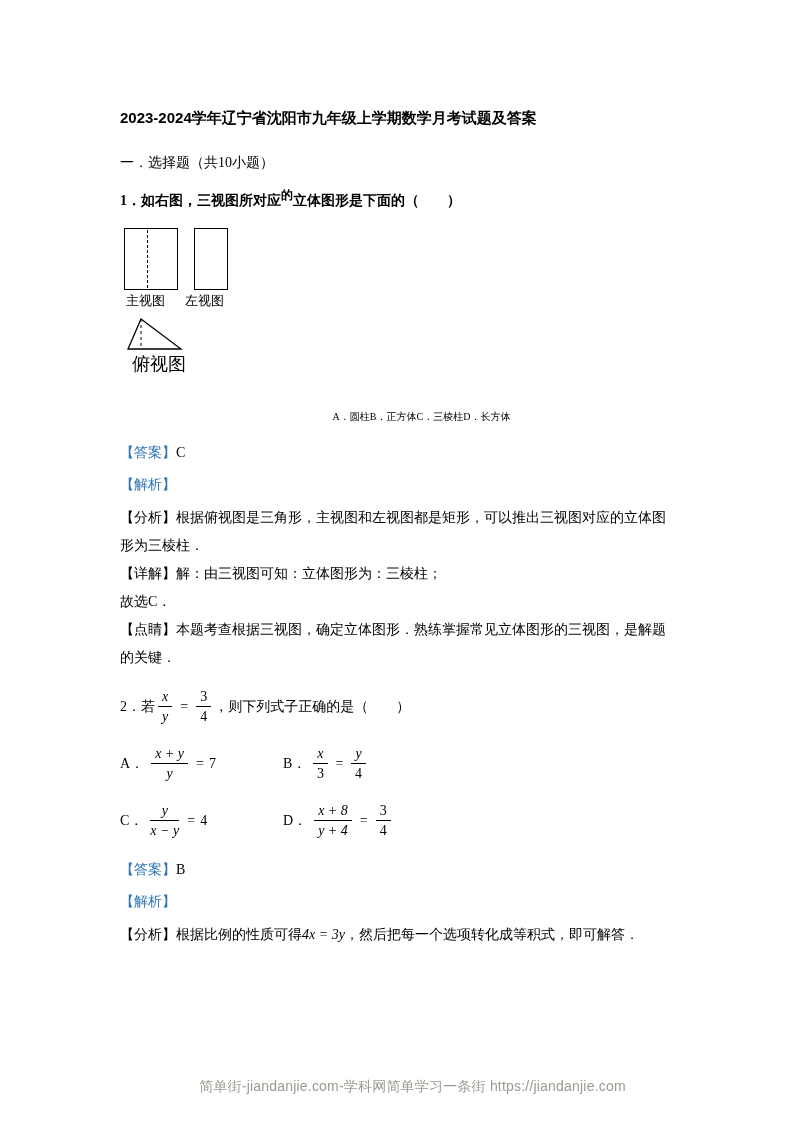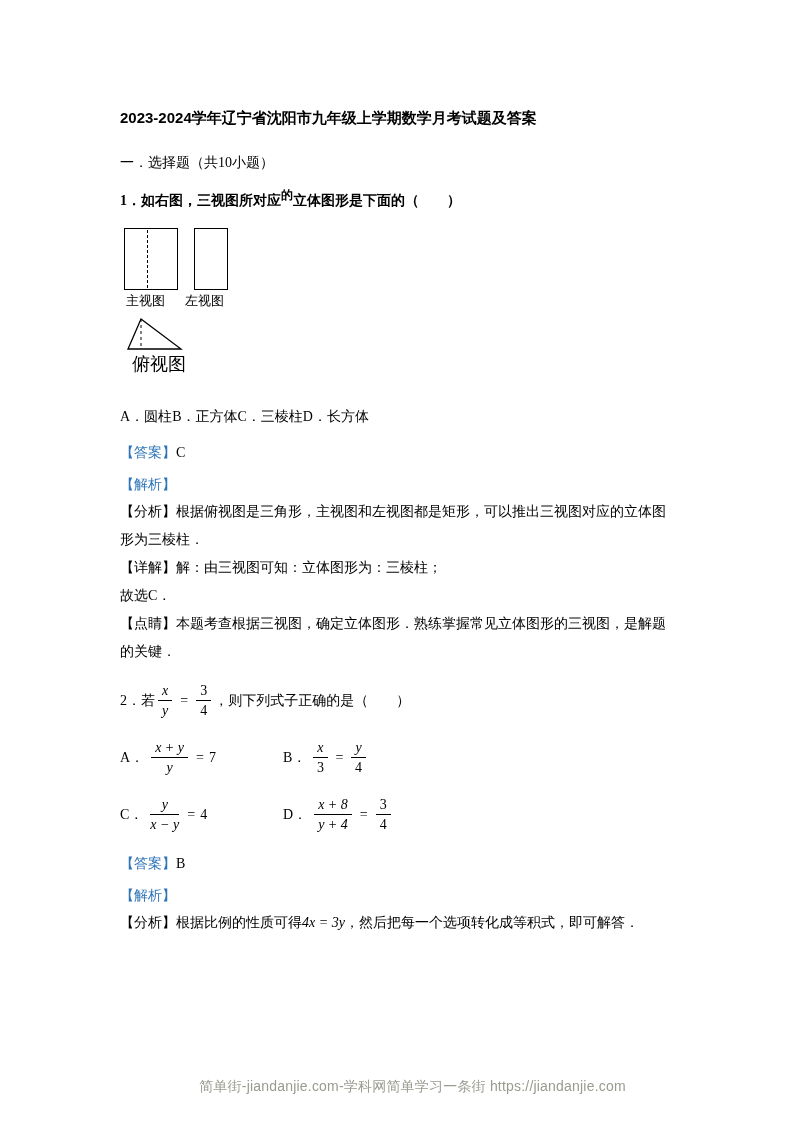--- a/index.html
+++ b/index.html
@@ -27,26 +27,26 @@
   .front-view { width:54px; height:62px; border:1.5px solid #000; position:relative; background:#fff; }
   .front-view .dash { position:absolute; left:42%; top:1px; bottom:1px; border-left:1px dashed #000; }
   .left-view { width:34px; height:62px; border:1.5px solid #000; margin-left:16px; background:#fff; }
   .views-labels { display:flex; margin-top:2px; font-size:13px; }
   .views-labels .lbl1 { margin-left:2px; }
   .views-labels .lbl2 { margin-left:20px; }
   .top-view { display:block; margin-top:6px; margin-left:2px; }
   .top-label { margin-top:0; margin-left:8px; font-size:18px; }
 
   
-  .q1-options { margin-top:30px; display:flex; justify-content:flex-start; font-size:14px; line-height:22px; }
+  .q1-options { margin-top:30px; display:flex; justify-content:center; font-size:10px; line-height:22px;margin-left:48px; }
 
   .answer-line { margin-top:12px; font-size:14px; line-height:26px; }
   .blue { color:#2e74b6; }
   .jiexi-line { margin-top:6px; font-size:14px; line-height:26px; }
-  .block { margin-top:0; }
+  .block { margin-top:6px; }
 
   
   .m { font-family:"Liberation Serif", serif; }
   .var { font-style:italic; }
   .frac { display:inline-block; vertical-align:middle; text-align:center; margin:0 3px; font-size:14px; }
   .frac .num { display:block; border-bottom:1px solid #000; padding:0 4px 1px; line-height:17px; }
   .frac .den { display:block; padding-top:1px; line-height:17px; }
   .eq { margin:0 5px; }
 
   .q2-stem { margin-top:16px; display:flex; align-items:center; font-size:14px; }

